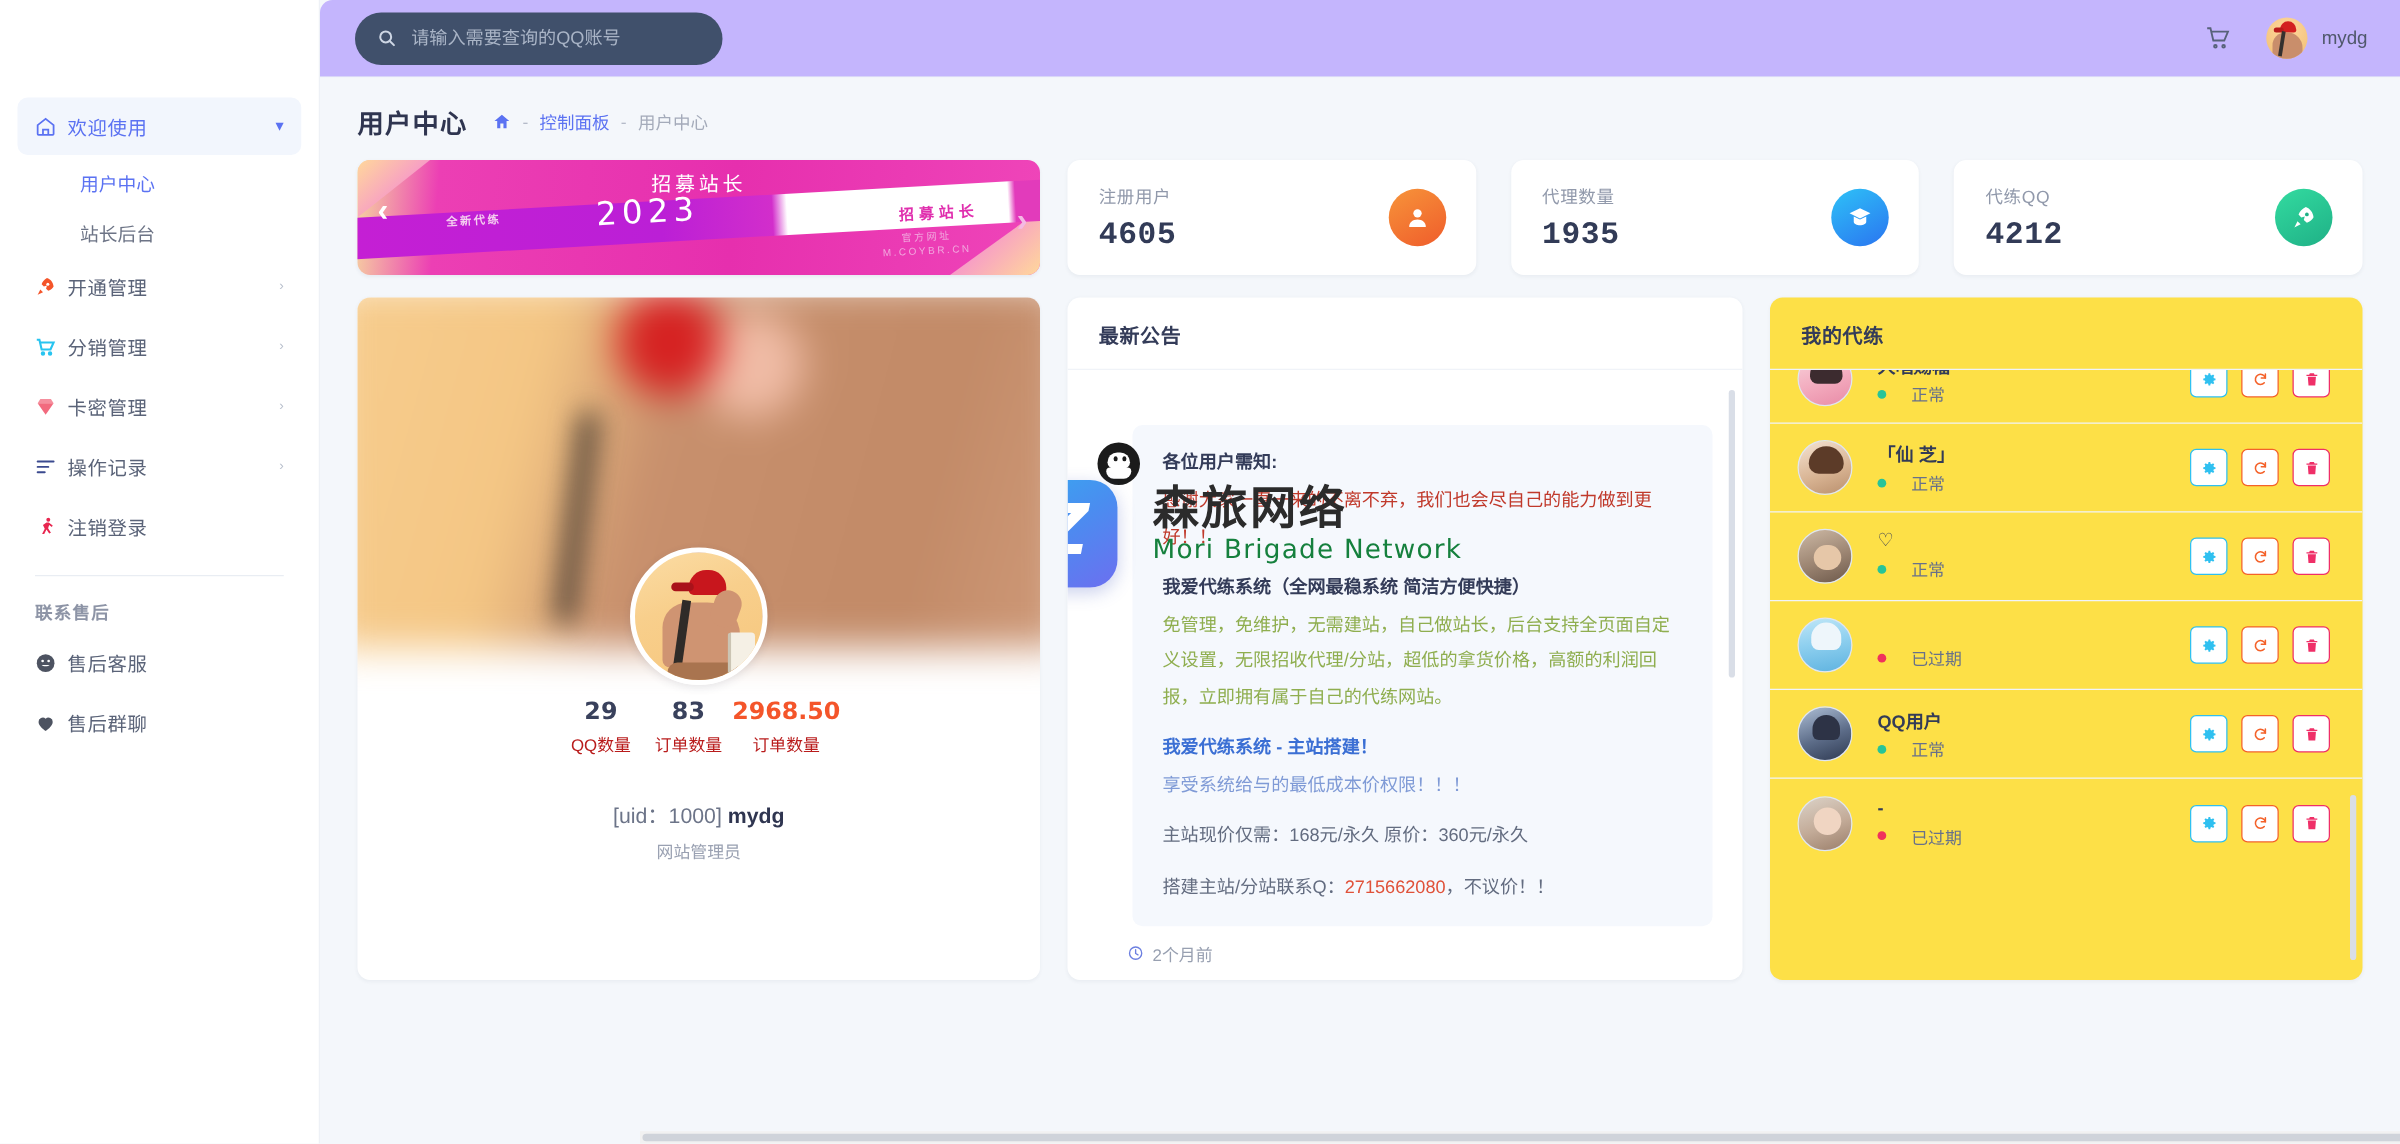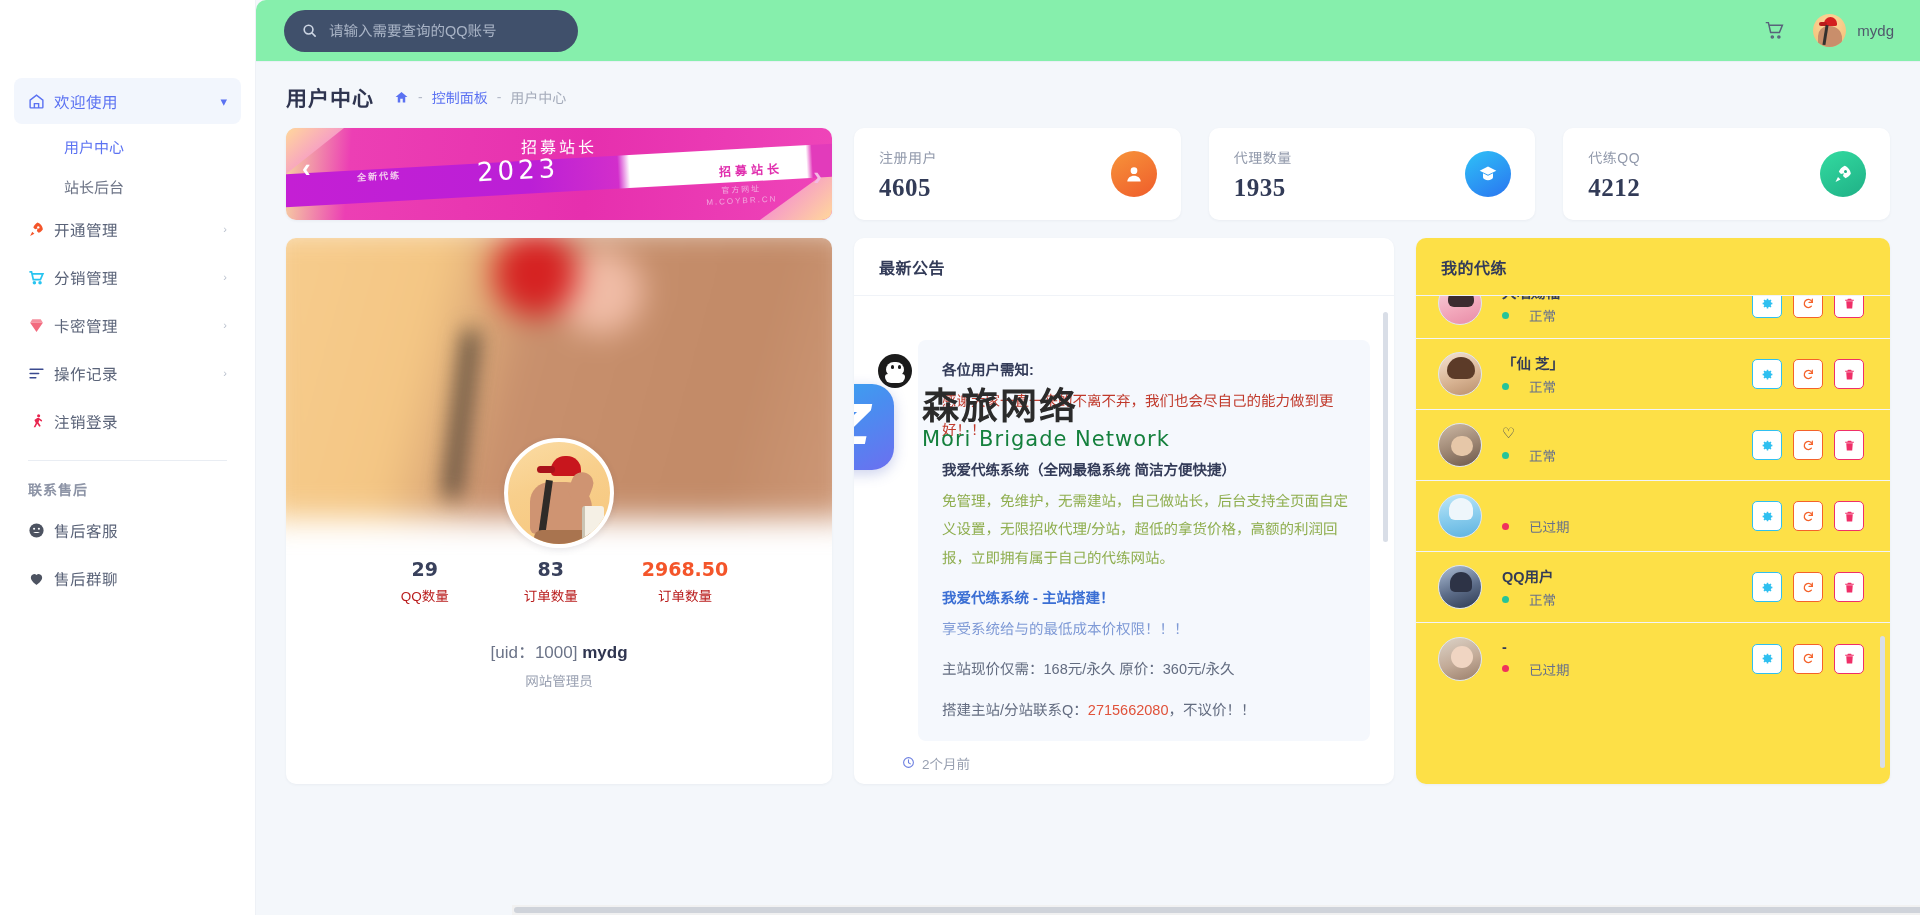--- a/index.html
+++ b/index.html
@@ -61,21 +61,21 @@
 
   
   .ico-svg { width:17px; height:17px; display:block; }
 
   
   .main { flex: 1 1 auto; height: 915px; position: relative; display:flex; flex-direction:column; background:#f4f7fb;}
 
   
   .topbar {
     height: 62px; flex: 0 0 62px;
-    background: #86efac;
+    background: #c4b5fd;
     display: flex; align-items: center;
     padding: 0 26px 0 28px;
     border-bottom: 1px solid #eaeff6;
     border-top-left-radius: 10px;
   }
   .search-wrap {
     width: 294px; height: 42px;
     background: #40506b;
     border-radius: 24px;
     display:flex; align-items:center;
@@ -176,21 +176,21 @@
 
   
   .stats { grid-column: 2 / 4; grid-row: 1; display:flex; gap: 28px; }
   .stat-card {
     flex:1 1 0; background:#fff; border-radius:10px;
     box-shadow: 0 1px 3px rgba(40,50,80,.05);
     display:flex; align-items:center; justify-content:space-between;
     padding: 0 24px 0 25px;
   }
   .stat-label { font-size:14px; color:#9199ab; margin-bottom:7px; letter-spacing:.5px;}
-  .stat-value { font-size:25px; color:#323b57; font-weight:600; letter-spacing:.5px; font-family:Liberation Serif, serif;}
+  .stat-value { font-size:25px; color:#323b57; font-weight:600; letter-spacing:.5px; font-family:Liberation Mono, monospace;}
   .stat-ico {
     width: 46px; height:46px; border-radius:50%;
     display:flex; align-items:center; justify-content:center;
     color:#fff;
   }
 
   
   .profile-card {
     grid-column:1; grid-row:2;
     background:#fff; border-radius:10px;
@@ -221,21 +221,21 @@
   .avatar-lg .a-cap { position:absolute; left:43px; top:14px; width:30px; height:20px; background:#c8161d; border-radius:14px 14px 4px 4px;}
   .avatar-lg .a-cap:after{content:'';position:absolute;left:-14px;top:10px;width:18px;height:7px;background:#a9121a;border-radius:5px;}
   .avatar-lg .a-body{position:absolute;left:22px;top:40px;width:62px;height:52px;background:#cf9472;border-radius:20px 26px 6px 6px;}
   .avatar-lg .a-arm{position:absolute;left:62px;top:30px;width:22px;height:30px;background:#cf9472;border-radius:12px;transform:rotate(20deg);}
   .avatar-lg .a-strap{position:absolute;left:34px;top:38px;width:7px;height:56px;background:#2f2b28;transform:rotate(8deg);}
   .avatar-lg .a-leg{position:absolute;left:26px;top:88px;width:58px;height:22px;background:#a9744f;border-radius:8px;}
   .avatar-lg .a-chair{position:absolute;left:74px;top:64px;width:22px;height:44px;background:#f5f0e5;border-radius:3px;border-left:3px solid #cbc4b3;}
 
   .profile-stats {
     position:absolute; top: 320px; left:0; right:0;
-    display:flex; justify-content:center; gap: 56px;
+    display:flex; justify-content:center; 
   }
   .pstat { text-align:center; min-width:70px; }
   .pstat .pv { font-size:19px; font-weight:bold; color:#39415c; font-family:"DejaVu Sans",sans-serif;}
   .pstat .pv.accent { color:#f4552a; }
   .pstat .pl { font-size:13.5px; color:#b91c1c; margin-top:5px; }
 
   .profile-uid {
     position:absolute; top: 400px; left:0; right:0; text-align:center;
     font-size:17px; color:#6c7governor; color:#6c7488;
   }
@@ -255,21 +255,21 @@
   }
   .card-head {
     height: 58px; flex:0 0 58px;
     display:flex; align-items:center;
     padding: 0 25px;
     font-size:16px; font-weight:bold; color:#343c59;
     border-bottom:1px solid #f0f3f8;
     letter-spacing:.5px;
   }
   .notice-body { flex:1 1 auto; overflow:hidden; position:relative; padding: 30px 24px 0 24px; }
-  .notice-row { display:flex; gap: 12px; }
+  .notice-row { display:flex; gap: 0; }
   .qq-avatar {
     width: 34px; height:34px; border-radius:50%;
     background:#1b1b1b; flex:0 0 34px;
     position:relative; margin-top:28px; z-index:3; margin-right:-6px;
   }
   .qq-avatar:before { content:''; position:absolute; left:8px; top:8px; width:18px; height:13px; background:#fff; border-radius:9px 9px 6px 6px;}
   .qq-avatar:after { content:''; position:absolute; left:7px; top:20px; width:20px; height:9px; background:#fff; border-radius:4px 4px 8px 8px;}
   .qq-eye { position:absolute; width:3px; height:4px; background:#1b1b1b; border-radius:2px; top:11px; z-index:2;}
   .qq-eye.l{left:13px;} .qq-eye.r{left:20px;}
 

